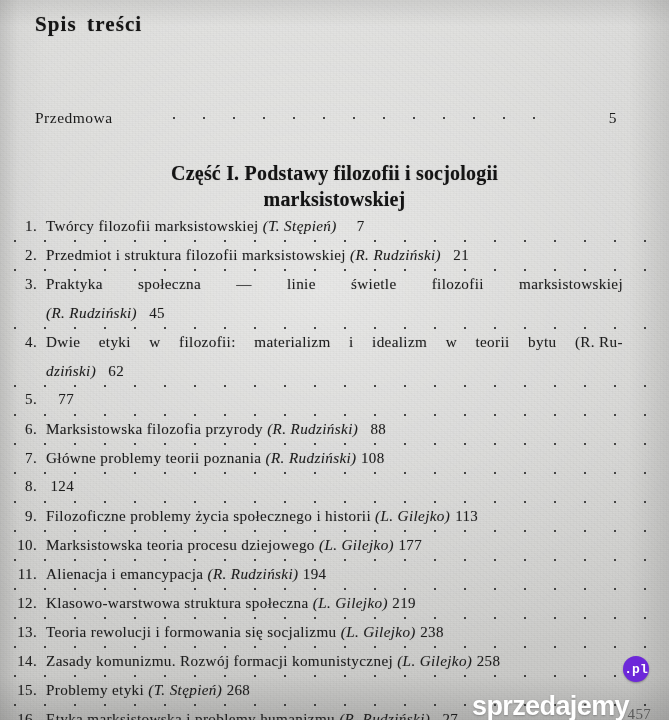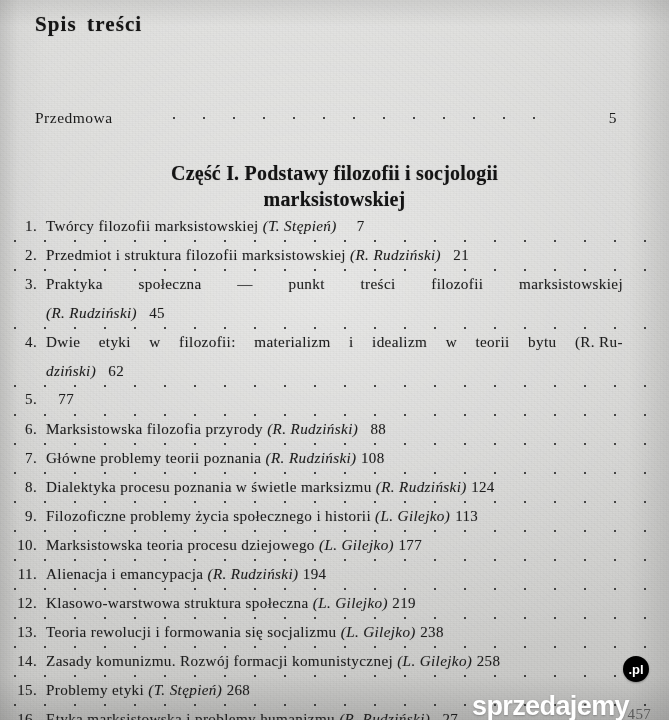--- a/index.html
+++ b/index.html
@@ -195,23 +195,23 @@
     color: #ffffff;
     letter-spacing: -0.6px;
     line-height: 1;
     text-shadow: 0 1px 2px rgba(80,80,80,0.45);
     margin-top: 29px;
   }
   #watermark .wm-badge {
     width: 26px;
     height: 26px;
     border-radius: 50%;
-    background: #000000;
+    background: #6d28d9;
     color: #ffffff;
-    font-family: Liberation Sans, sans-serif;
+    font-family: Liberation Mono, monospace;
     font-weight: bold;
     font-size: 13px;
     display: flex;
     align-items: center;
     justify-content: center;
     margin-left: -6px;
     margin-top: -8px;
     box-shadow: 0 1px 2px rgba(0,0,0,0.3);
   }
 </style>
@@ -255,22 +255,22 @@
           <span class="pageno">21</span>
         </div>
       </div>
       <div class="entry">
         <div class="entry-line">
           <span class="num">3.</span>
           <span class="txt stretch">
             <span>Praktyka</span>
             <span>społeczna</span>
             <span>—</span>
-            <span>punkt</span>
-            <span>treści</span>
+            <span>linie</span>
+            <span>świetle</span>
             <span>filozofii</span>
             <span>marksistowskiej</span>
           </span>
           <span class="pageno empty"></span>
         </div>
         <div class="entry-line">
           <span class="num blank"></span>
           <span class="txt"><i>(R. Rudziński)</i></span>
           <span class="leader"></span>
           <span class="pageno">45</span>
@@ -320,21 +320,20 @@
         <div class="entry-line">
           <span class="num">7.</span>
           <span class="txt">Główne problemy teorii poznania <i>(R. Rudziński)</i></span>
           <span class="leader"></span>
           <span class="pageno">108</span>
         </div>
       </div>
       <div class="entry">
         <div class="entry-line">
           <span class="num">8.</span>
-          <span class="txt">Dialektyka procesu poznania w świetle marksizmu <i>(R. Rudziński)</i></span>
           <span class="leader"></span>
           <span class="pageno">124</span>
         </div>
       </div>
       <div class="entry">
         <div class="entry-line">
           <span class="num">9.</span>
           <span class="txt">Filozoficzne problemy życia społecznego i historii <i>(L. Gilejko)</i></span>
           <span class="leader"></span>
           <span class="pageno">113</span>

